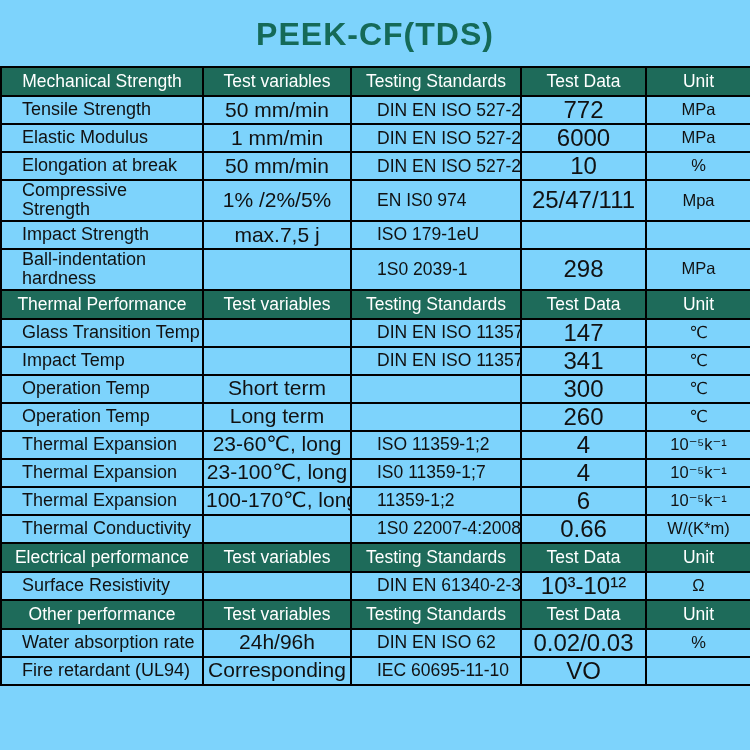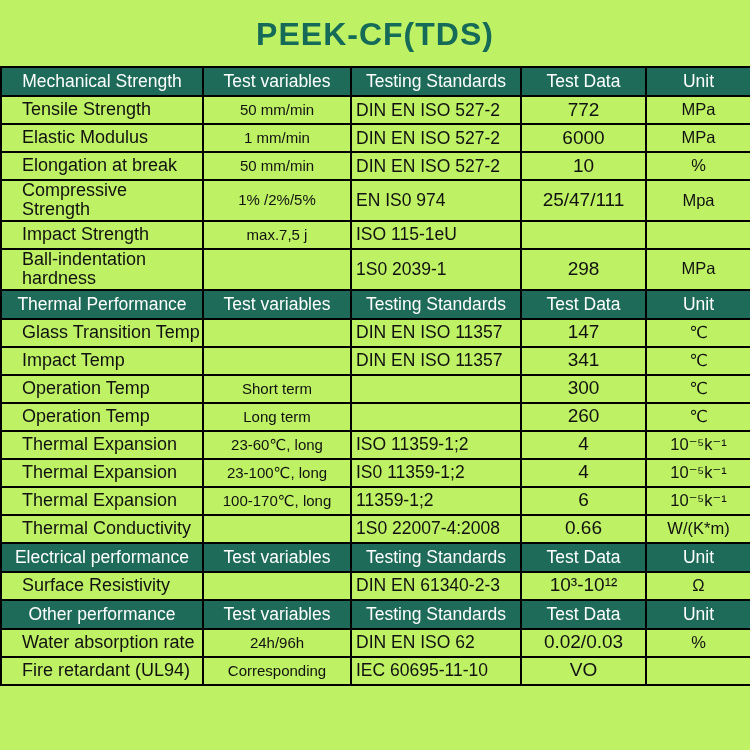--- a/index.html
+++ b/index.html
@@ -4,21 +4,21 @@
 <style>
   :root{
     --header-bg:#1E6B5A;
     --header-text:#FFFFFF;
     --title-text:#156A58;
     --border:#000000;
     --body-text:#111111;
   }
   html,body{margin:0;padding:0;background:#fff;}
   .page{
-    width:750px;height:750px;background:#bef264;overflow:hidden;
+    width:750px;height:750px;background:#7dd3fc;overflow:hidden;
     font-family:"Liberation Sans","DejaVu Sans",sans-serif;
     color:var(--body-text);
   }
   .page-title{
     margin:0;padding-top:16px;height:50px;box-sizing:content-box;
     text-align:center;font-size:32px;font-weight:800;letter-spacing:1px;
     color:var(--title-text);
     font-family:"Liberation Sans","DejaVu Sans",sans-serif;
   }
   table.spec{
@@ -33,23 +33,23 @@
     font-weight:400;font-size:17.5px;height:27px;text-align:center;
     padding:0 2px;white-space:nowrap;
   }
   table.spec td{
     height:26px;font-size:17px;text-align:center;padding:0 2px;
     white-space:nowrap;line-height:1.08;
   }
   table.spec td.c0{
     text-align:left;padding-left:20px;font-size:18px;white-space:pre-line;
   }
-  table.spec td.c1{font-size:15px;}
-  table.spec td.c2{text-align:left;padding-left:4px;font-size:17.5px;}
-  table.spec td.c3{font-size:19px;}
+  table.spec td.c1{font-size:21px;}
+  table.spec td.c2{text-align:left;padding-left:25px;font-size:17.5px;}
+  table.spec td.c3{font-size:24px;}
   table.spec td.c4{font-size:16.5px;}
 </style>
 </head>
 <body>
 
 <div class="page">
   <h1 class="page-title">PEEK-CF(TDS)</h1>
   <table class="spec">
     <colgroup>
       <col style="width:202px">
@@ -90,21 +90,21 @@
         <tr>
           <td class="c0">Compressive Strength</td>
           <td class="c1">1% /2%/5%</td>
           <td class="c2">EN IS0 974</td>
           <td class="c3">25/47/111</td>
           <td class="c4">Mpa</td>
         </tr>
         <tr>
           <td class="c0">Impact Strength</td>
           <td class="c1">max.7,5 j</td>
-          <td class="c2">ISO 115-1eU</td>
+          <td class="c2">ISO 179-1eU</td>
           <td class="c3"></td>
           <td class="c4"></td>
         </tr>
         <tr>
           <td class="c0">Ball-indentation
 hardness</td>
           <td class="c1"></td>
           <td class="c2">1S0 2039-1</td>
           <td class="c3">298</td>
           <td class="c4">MPa</td>
@@ -147,21 +147,21 @@
         <tr>
           <td class="c0">Thermal Expansion</td>
           <td class="c1">23-60℃, long</td>
           <td class="c2">ISO 11359-1;2</td>
           <td class="c3">4</td>
           <td class="c4">10⁻⁵k⁻¹</td>
         </tr>
         <tr>
           <td class="c0">Thermal Expansion</td>
           <td class="c1">23-100℃, long</td>
-          <td class="c2">IS0 11359-1;2</td>
+          <td class="c2">IS0 11359-1;7</td>
           <td class="c3">4</td>
           <td class="c4">10⁻⁵k⁻¹</td>
         </tr>
         <tr>
           <td class="c0">Thermal Expansion</td>
           <td class="c1">100-170℃, long</td>
           <td class="c2">11359-1;2</td>
           <td class="c3">6</td>
           <td class="c4">10⁻⁵k⁻¹</td>
         </tr>

